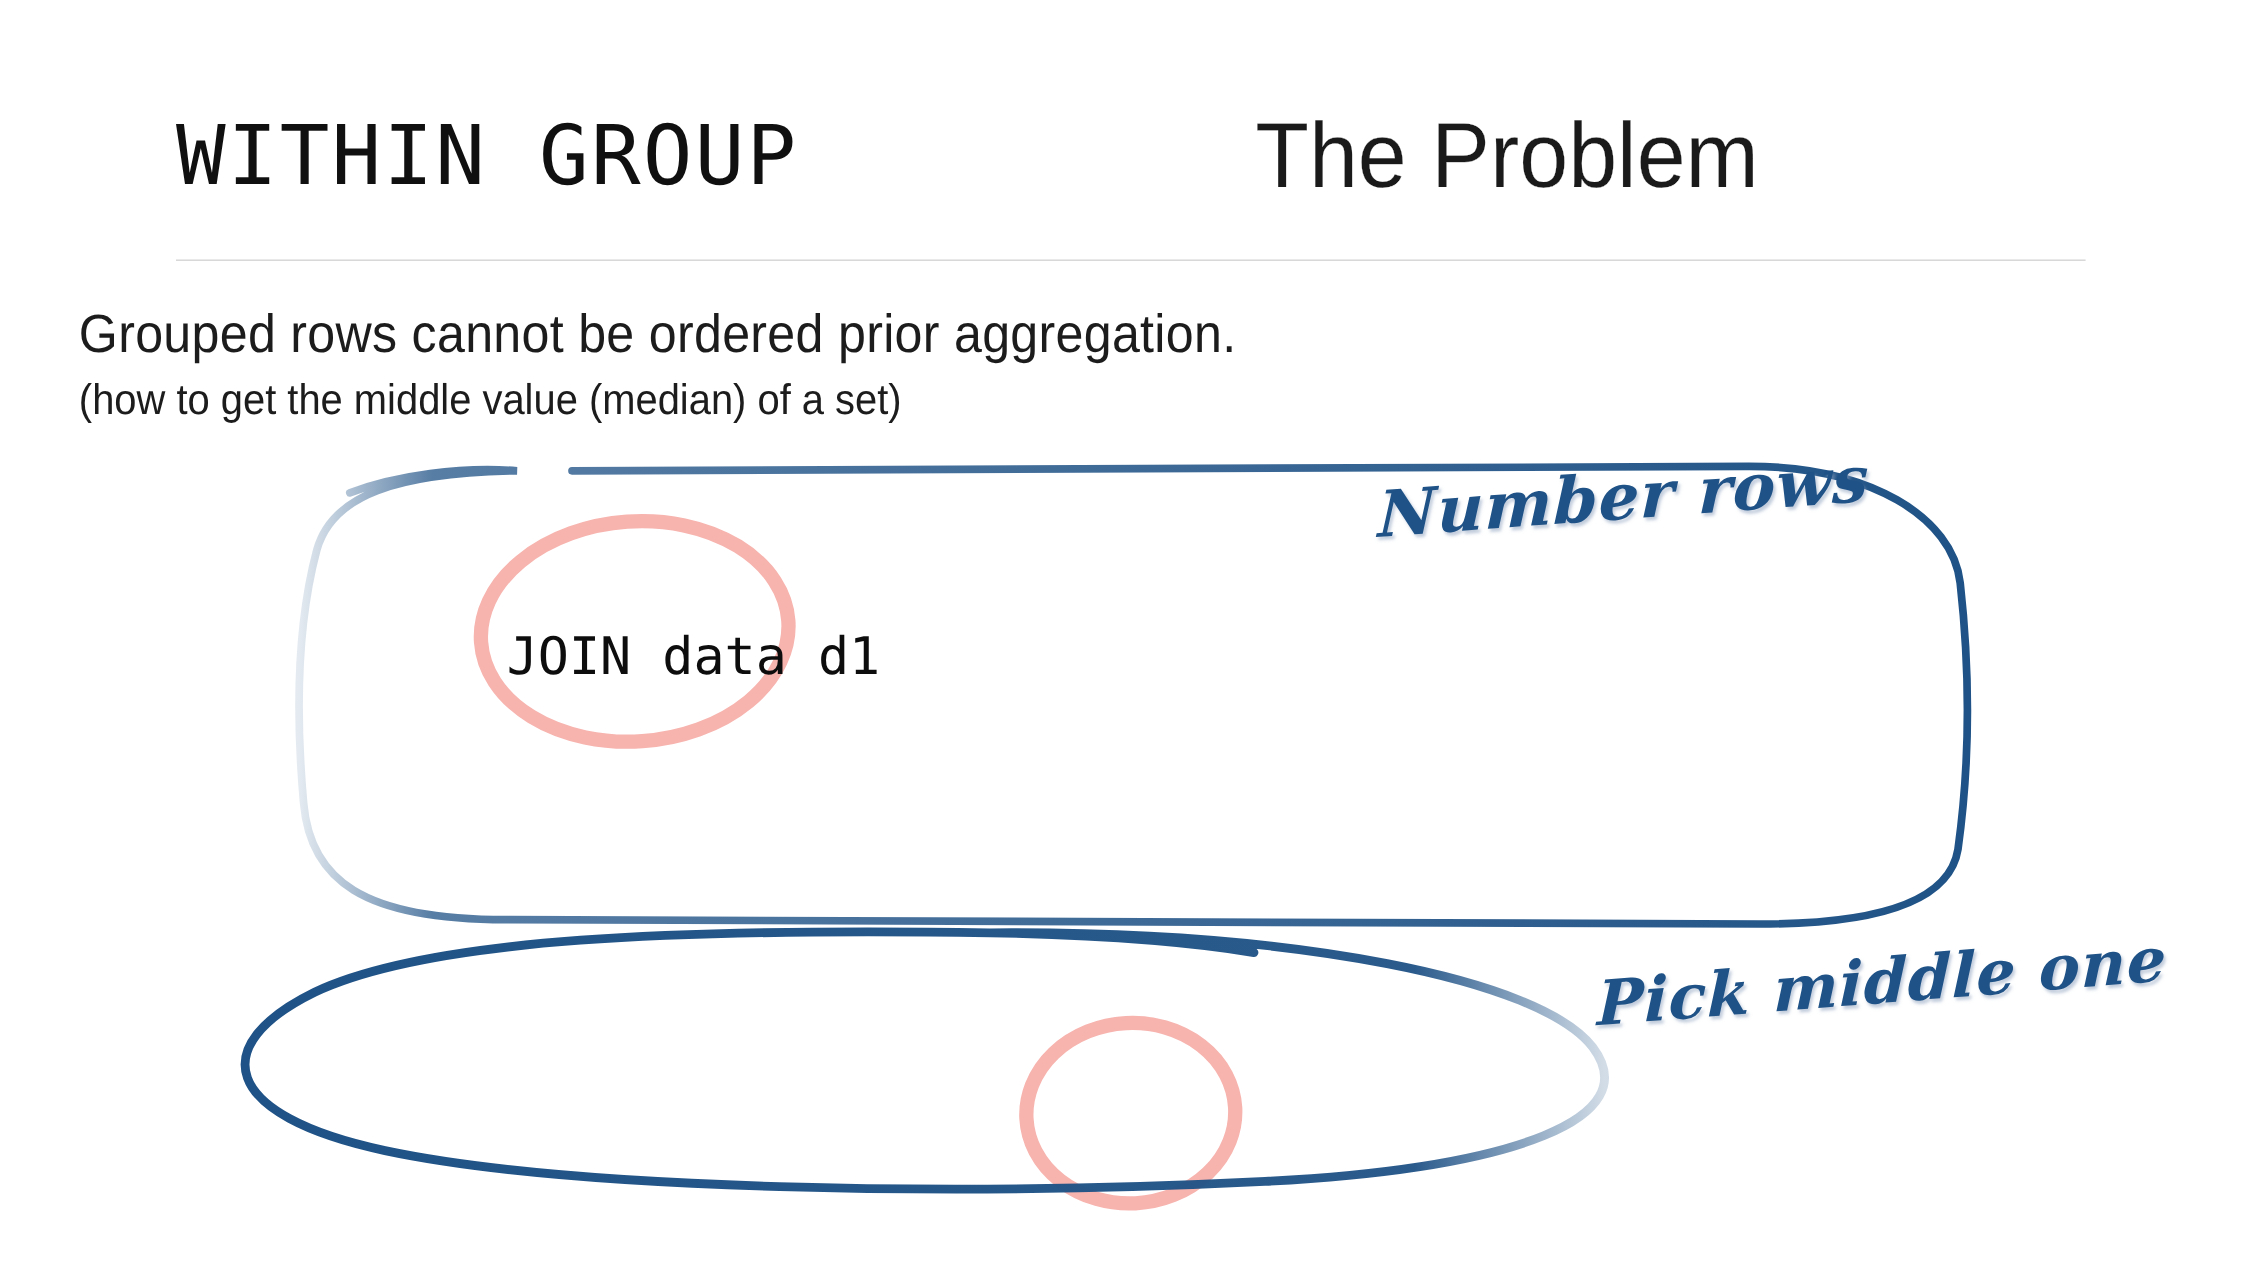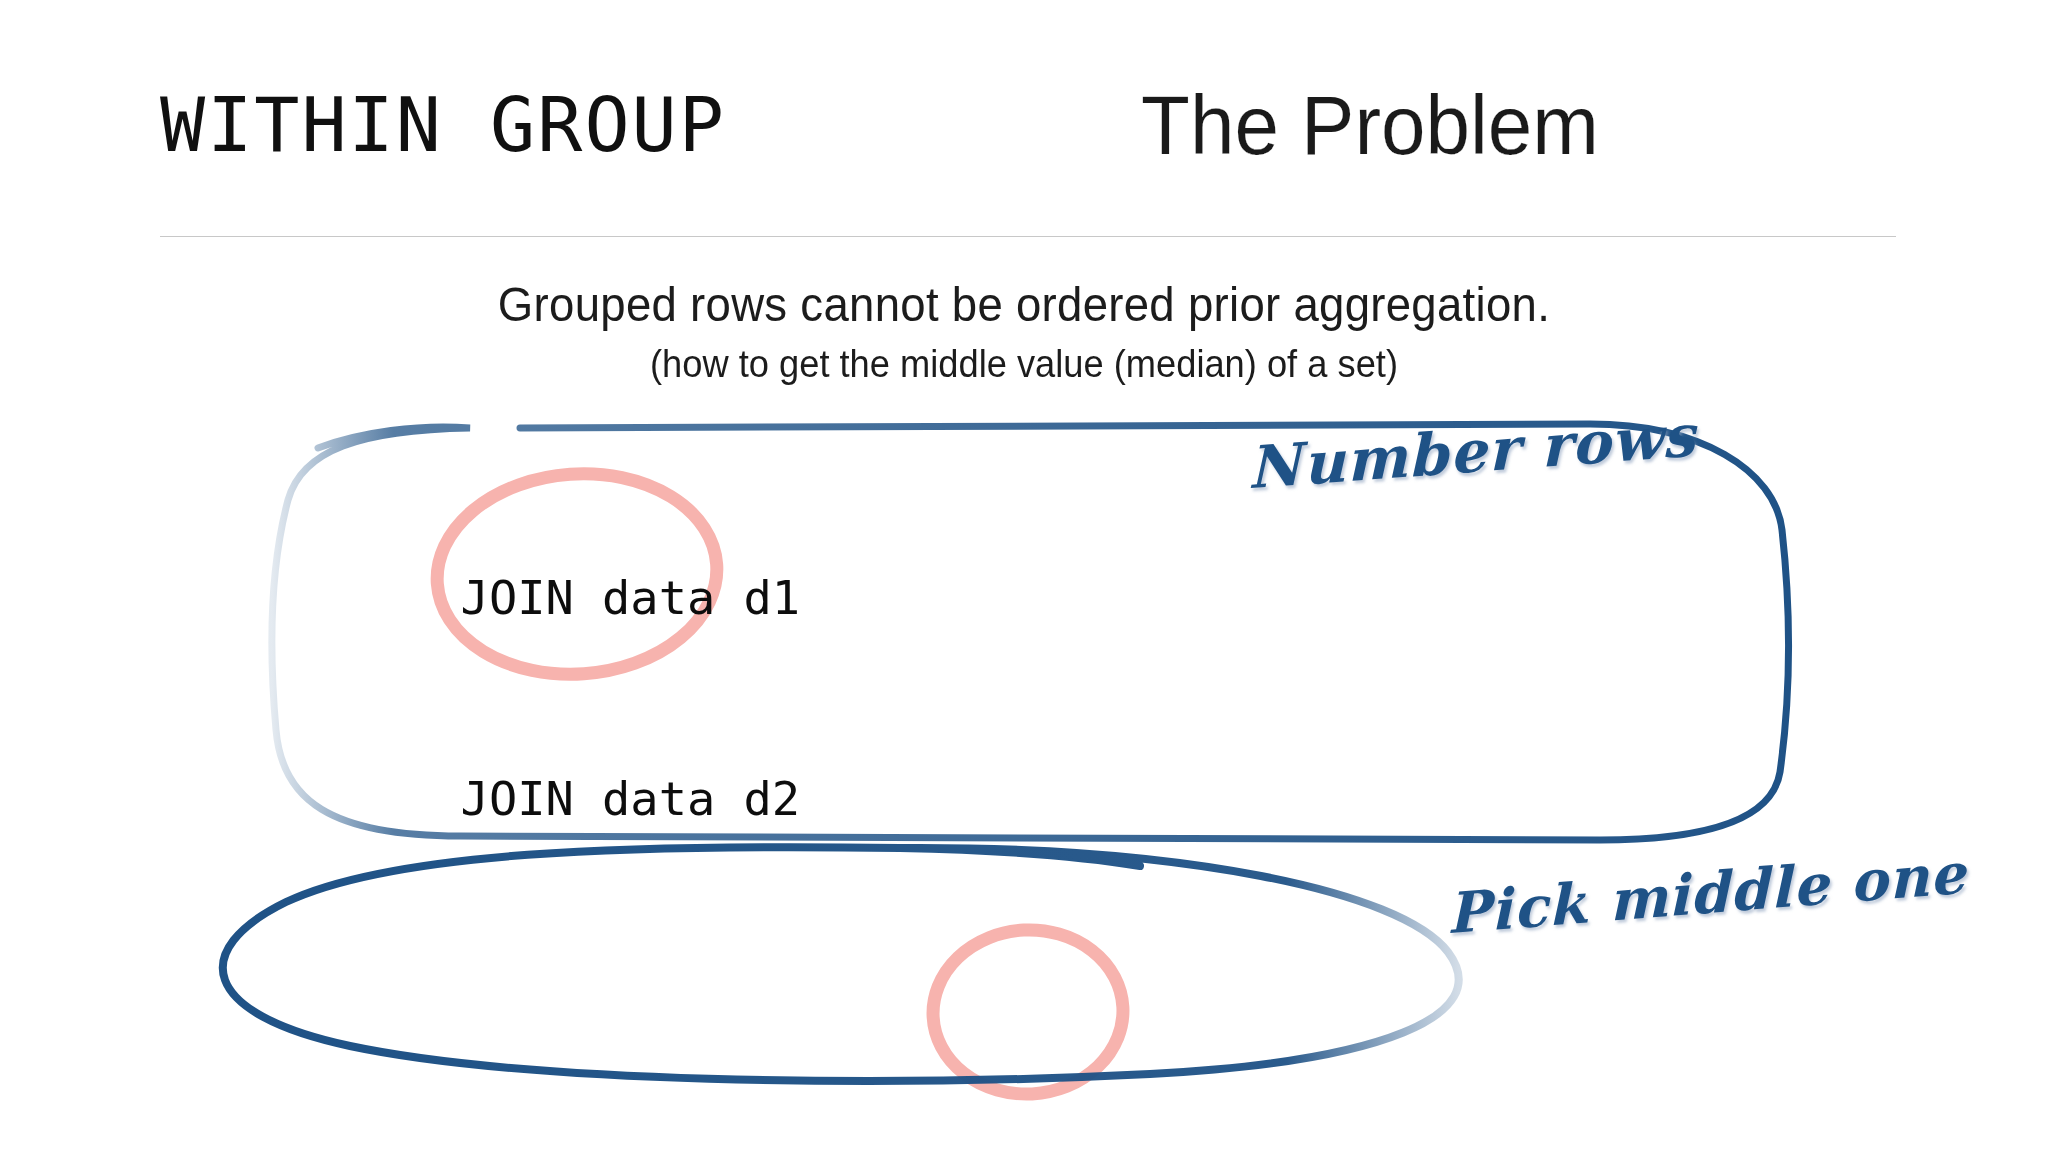--- a/index.html
+++ b/index.html
@@ -7,21 +7,21 @@
     width:2048px;height:1152px;
     background:#ffffff;
     font-family:"Liberation Sans",sans-serif;
     overflow:hidden;
     position:relative;
   }
   .slide{position:absolute;inset:0;background:#fff;}
 
   
   .header{
-    position:absolute;left:0;top:0;width:1741px;height:236px;
+    position:absolute;left:0;top:16px;width:1741px;height:236px;
   }
   .slide-title{
     position:absolute;left:160px;top:88px;
     font-family:"DejaVu Sans Mono","Liberation Mono",monospace;
     font-size:75px;
     letter-spacing:2px;
     color:#101010;
     white-space:pre;
     line-height:1;
   }
@@ -37,21 +37,20 @@
     -webkit-text-stroke:0.2px #ffffff;
   }
   .header-rule{
     position:absolute;left:160px;top:236px;width:1736px;height:1px;
     background:#c8c8c8;
   }
 
   
   .lede{
     position:absolute;left:0;top:276px;width:2048px;
-    text-align:center;
     pointer-events:none;
   }
   .lede-main{
     display:block;
     font-family:"Liberation Sans",sans-serif;
     font-size:49px;
     color:#1c1c1c;
     letter-spacing:0.3px;
     transform:scaleX(0.93);
   }
@@ -126,21 +125,20 @@
     <span class="lede-sub">(how to get the middle value (median) of a set)</span>
   </div>
 
   <svg class="annotations annot-pink" viewBox="0 0 2048 1152">
     <ellipse cx="577" cy="574" rx="140" ry="100" fill="none" stroke="#f7b3ae" stroke-width="13" transform="rotate(-4 577 574)"></ellipse>
     <ellipse cx="1028" cy="1012" rx="95" ry="82" fill="none" stroke="#f7b3ae" stroke-width="13" transform="rotate(-3 1028 1012)"></ellipse>
   </svg>
 
   <div class="code">
     <div>  JOIN data d1</div>
-    <div>  JOIN data d2</div>
     
     
     
     
     
     
   </div>
 
   <svg class="annotations" viewBox="0 0 2048 1152">
     <defs>

